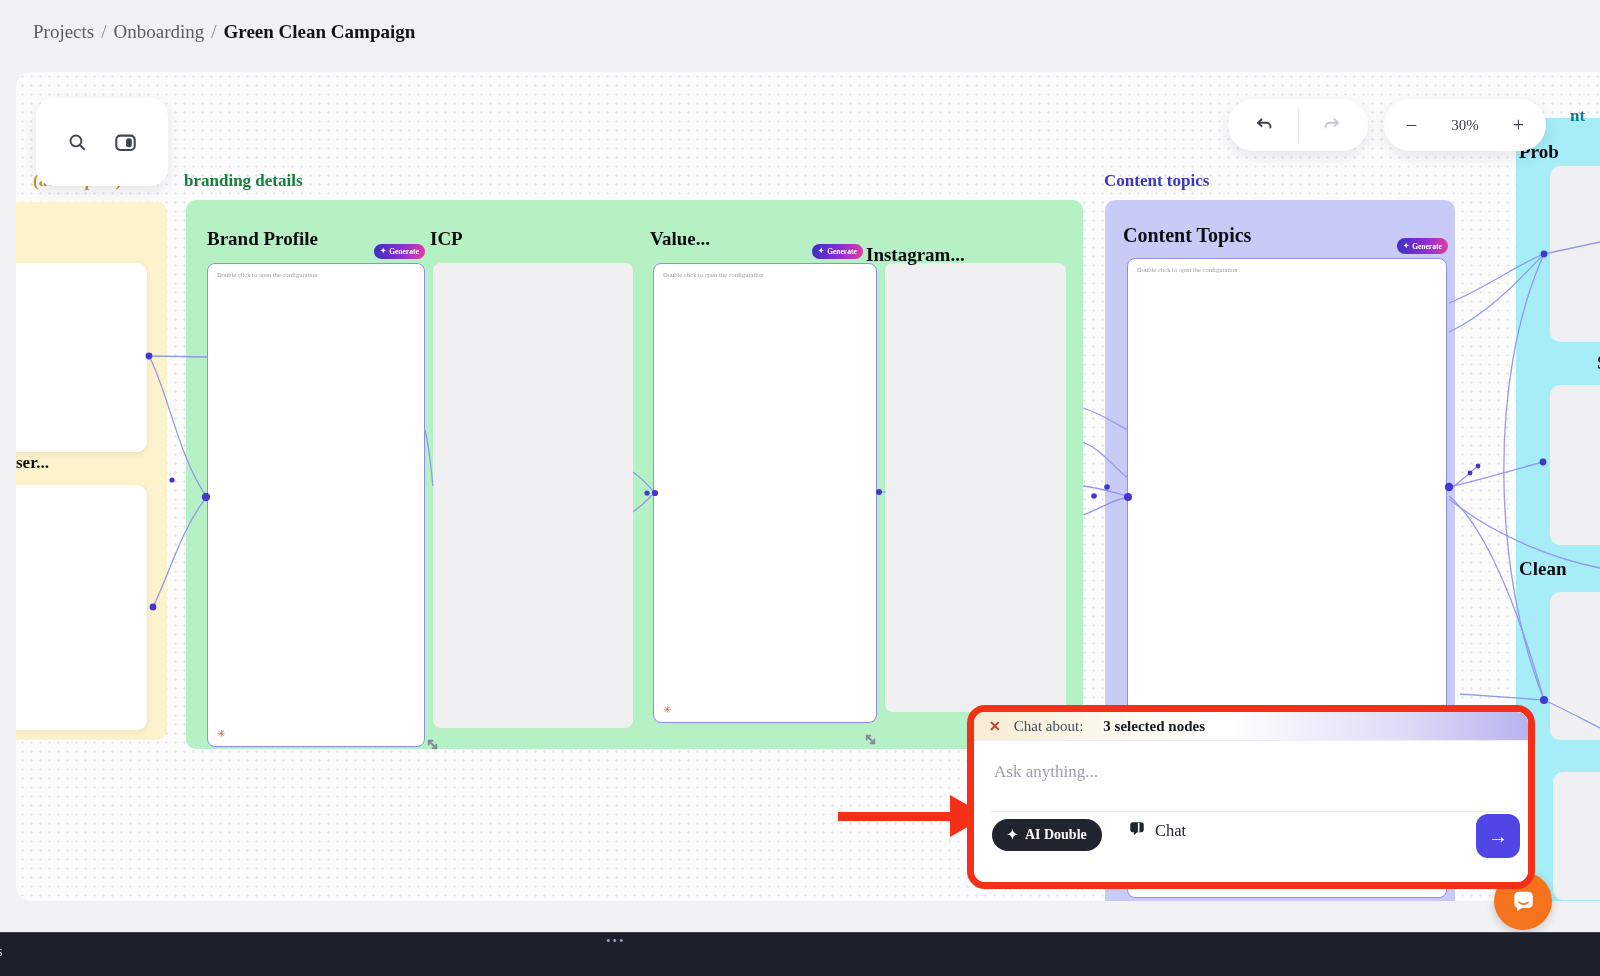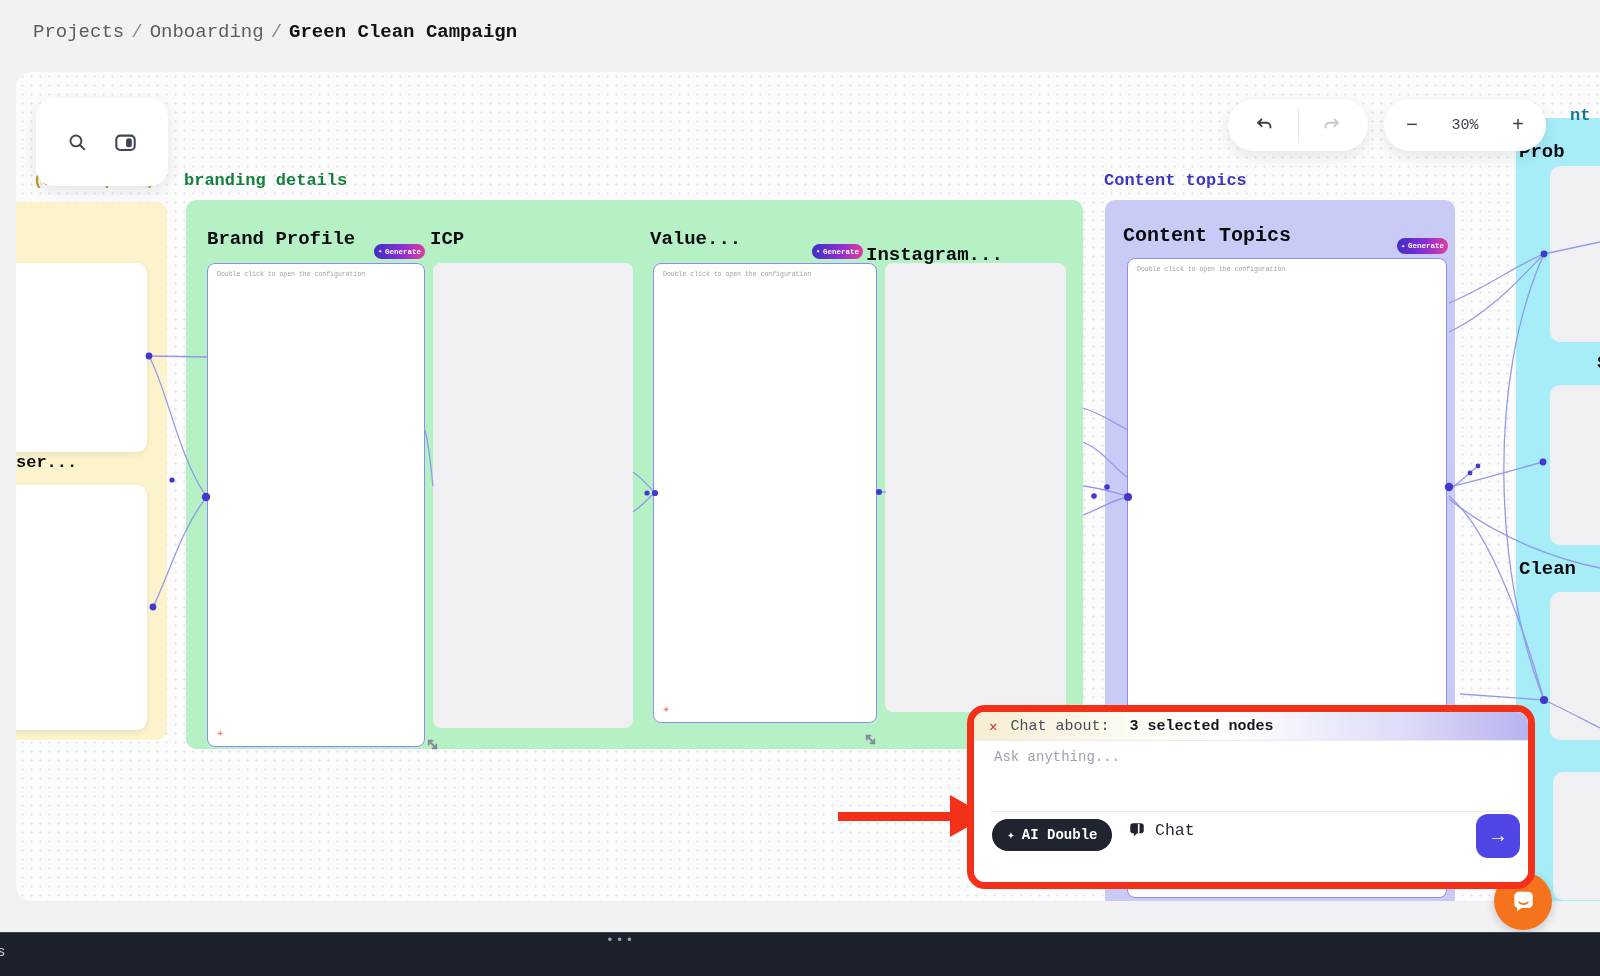--- a/index.html
+++ b/index.html
@@ -1,17 +1,17 @@
 <!DOCTYPE html>
 <html><head>
 <meta charset="utf-8">
 <style>
   html,body{margin:0;padding:0}
   .page{position:relative;width:1600px;height:976px;background:#f2f2f4;overflow:hidden;
-        font-family:Liberation Mono, monospace;color:#17181c}
+        font-family:Liberation Serif, serif;color:#17181c}
   .a{position:absolute}
   
   .crumb{left:33px;top:21px;font-size:19px;color:#5a5c66}
   .crumb .sep{margin:0 7px;color:#8a8c96}
   .crumb b{color:#111318;font-weight:700}
   
   .canvas-clip{left:16px;top:72px;width:1584px;height:829px;border-radius:16px 0 0 16px;
                overflow:hidden;background:#fcfcfd}
   .cv{left:-16px;top:-72px;width:1600px;height:976px;
       background-image:radial-gradient(#e8e8ee 1px,transparent 1.2px);background-size:9px 9px}
@@ -36,28 +36,28 @@
   
   .chat-annot{left:967px;top:705px;width:568px;height:184px;border:7px solid #f43018;
               border-radius:18px;z-index:50;background:#fff;box-sizing:border-box}
   .chat-inner{position:absolute;inset:0;border-radius:11px;overflow:hidden;background:#fff}
   .chat-head{position:absolute;left:0;top:0;right:0;height:28px;display:flex;align-items:center;
              background:linear-gradient(90deg,#f6ecd2 0%,#fdfbf2 28%,#ffffff 46%,#dddbf7 78%,#b7b3ef 100%);
              border-bottom:1px solid #ececf1;font-size:15px}
   .chat-x{margin-left:15px;color:#c03a31;font-size:14px;font-weight:700;cursor:pointer}
   .chat-head .t1{margin-left:13px;color:#474d59}
   .chat-head .t2{margin-left:20px;color:#14181f;font-weight:700}
-  .chat-input{position:absolute;left:18px;top:36px;width:430px;border:none;outline:none;
-              font-size:14px;color:#6d28d9;font-family:inherit;background:transparent}
+  .chat-input{position:absolute;left:18px;top:49px;width:430px;border:none;outline:none;
+              font-size:17px;color:#6d28d9;font-family:inherit;background:transparent}
   .chat-input::placeholder{color:#9aa1ad}
   .chat-div{position:absolute;left:17px;right:17px;top:99px;height:1px;background:#e7e8ec}
   .ai-pill{position:absolute;left:18px;top:107px;height:32px;padding:0 15px;border-radius:17px;
            background:#20242f;color:#fff;display:flex;align-items:center;gap:7px;
            font-size:14px;font-weight:700;cursor:pointer}
-  .chat-tog{position:absolute;left:154px;top:109px;display:flex;align-items:center;gap:9px;
+  .chat-tog{position:absolute;left:154px;top:109px;display:flex;align-items:flex-start;gap:9px;
             font-size:16.5px;color:#1f242e;cursor:pointer}
   .send{position:absolute;right:8px;top:102px;width:44px;height:44px;border-radius:12px;
         background:#4f46e5;color:#fff;display:flex;align-items:center;justify-content:center;
         font-size:20px;cursor:pointer}
   
   .arr-shaft{left:838px;top:812px;width:114px;height:9px;background:#f43018;z-index:48}
   .arr-head{left:950px;top:795px;width:0;height:0;border-top:21px solid transparent;
             border-bottom:21px solid transparent;border-left:37px solid #f43018;z-index:48}
   
   .intercom{left:1494px;top:872px;width:58px;height:58px;border-radius:50%;background:#f4731c;

